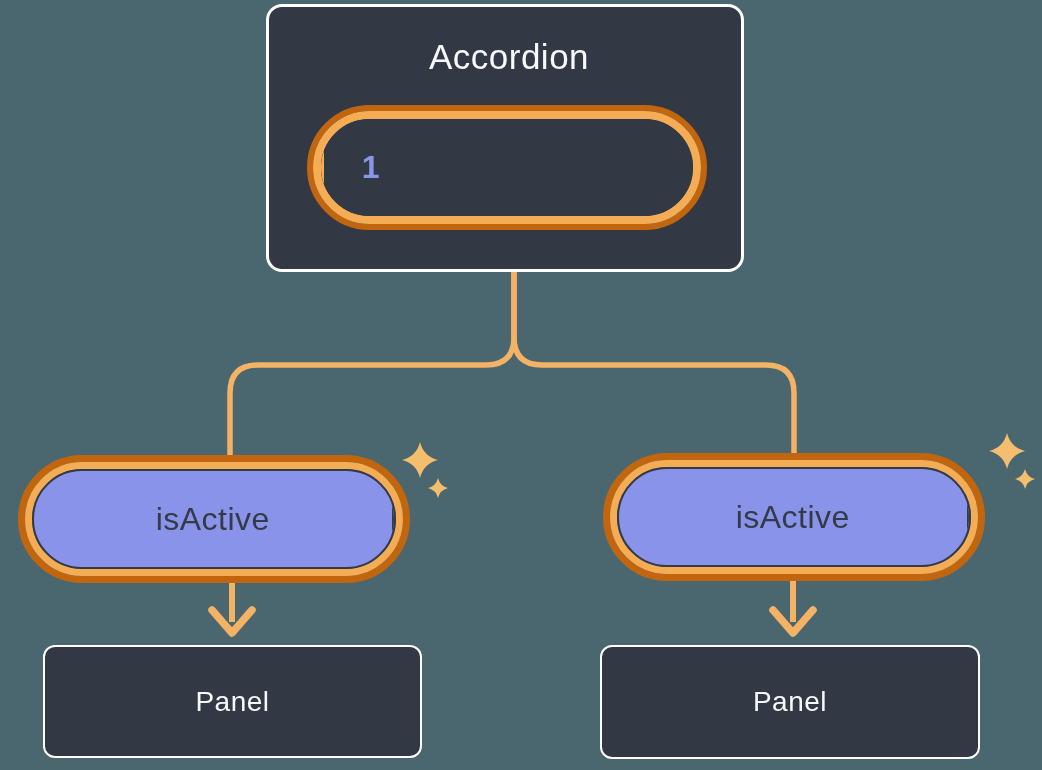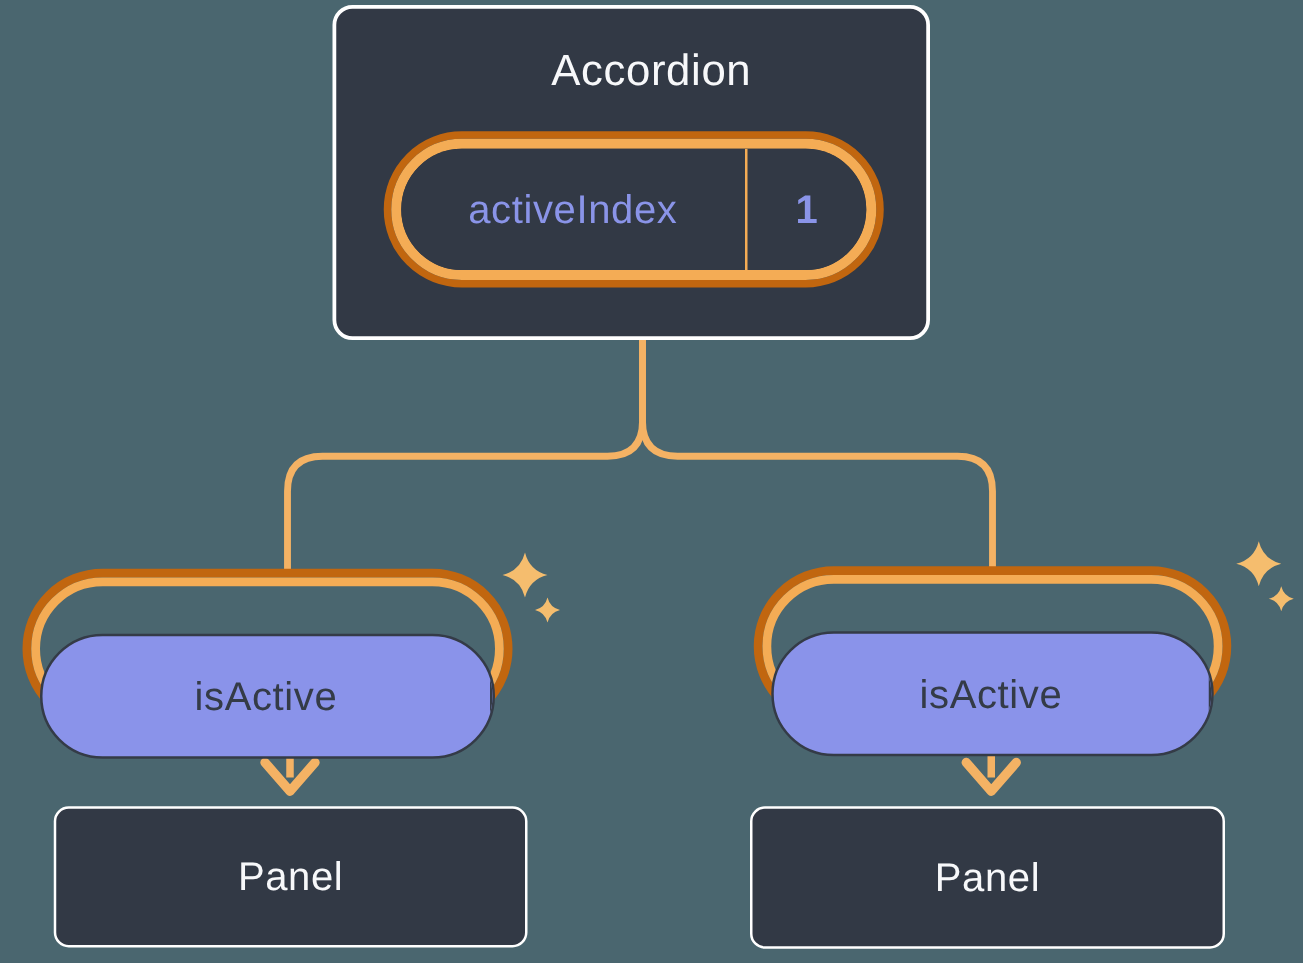--- a/index.html
+++ b/index.html
@@ -17,53 +17,53 @@
   .connector{stroke:var(--line-orange);stroke-width:5.5;fill:none;}
   .arrow-shaft{stroke:var(--line-orange);stroke-width:6;fill:none;}
   .arrow-head{stroke:var(--line-orange);stroke-width:7.5;fill:none;stroke-linecap:round;stroke-linejoin:round;}
   .sparkle{fill:var(--sparkle);}
 
   .comp-box{
     position:absolute;left:266px;top:4px;width:478px;height:268px;
     background:var(--surface);border:3px solid var(--border-light);border-radius:16px;
   }
   .comp-title{
-    position:absolute;left:16px;top:30px;width:100%;text-align:center;
+    position:absolute;left:4px;top:30px;width:100%;text-align:center;
     color:var(--text-light);font-size:35px;font-weight:500;letter-spacing:.5px;
   }
 
   .pill-outer{position:absolute;border-radius:999px;border:6px solid var(--orange-dark);}
   .pill-mid{width:100%;height:100%;border-radius:999px;border:8px solid var(--orange-light);}
   .pill-inner{
     width:100%;height:100%;border-radius:999px;display:flex;align-items:stretch;overflow:hidden;
   }
   .pill-cell{display:flex;align-items:center;justify-content:center;font-size:32px;letter-spacing:.5px;}
   .pill-label{flex:1;}
   .pill-value{font-weight:700;}
 
   .state-pill{left:307px;top:105px;width:400px;height:125px;}
   .state-pill .pill-inner{background:var(--surface);}
   .state-pill .pill-cell{color:var(--periwinkle);}
   .state-pill .pill-divider{width:2.5px;background:var(--orange-light);}
   .state-pill .pill-value{width:95px;}
   .prop-pill{border-width:7px;}
   .prop-pill .pill-mid{border-width:7px;}
-  .prop-pill .pill-inner{background:var(--purple);border:2.5px solid var(--ink);margin-top:38px;}
+  .prop-pill .pill-inner{background:var(--purple);border:2.5px solid var(--ink);}
   .prop-pill .pill-cell{color:var(--ink);}
   .prop-pill .pill-divider{width:2.5px;background:var(--ink);}
   .prop-pill .pill-value{width:140px;}
 
   .prop-pill-left{left:18px;top:455px;width:392px;height:128px;}
   .prop-pill-right{left:603px;top:453px;width:382px;height:128px;}
 
   .panel-box{
     position:absolute;background:var(--surface);
     border:2.5px solid var(--border-light);border-radius:12px;
     display:flex;align-items:center;justify-content:center;
-    color:var(--text-light);font-size:32px;font-weight:500;letter-spacing:.5px;
+    color:var(--text-light);font-size:28px;font-weight:500;letter-spacing:.5px;
   }
   .panel-left{left:43px;top:645px;width:379px;height:113px;}
   .panel-right{left:600px;top:645px;width:380px;height:114px;}
 </style>
 </head>
 <body>
 
 <div class="stage">
 
   <svg class="overlay" viewBox="0 0 1042 770">
@@ -83,21 +83,20 @@
     <path class="sparkle" d="M 1025 469 Q 1027 477 1035 479 Q 1027 481 1025 489 Q 1023 481 1015 479 Q 1023 477 1025 469 Z"></path>
   </svg>
 
   <div class="comp-box">
     <div class="comp-title">Accordion</div>
   </div>
 
   <div class="pill-outer state-pill">
     <div class="pill-mid">
       <div class="pill-inner">
-        <div class="pill-cell pill-label">activeIndex</div>
         <div class="pill-divider"></div>
         <div class="pill-cell pill-value">1</div>
       </div>
     </div>
   </div>
 
   <div class="pill-outer prop-pill prop-pill-left">
     <div class="pill-mid">
       <div class="pill-inner">
         <div class="pill-cell pill-label">isActive</div>

